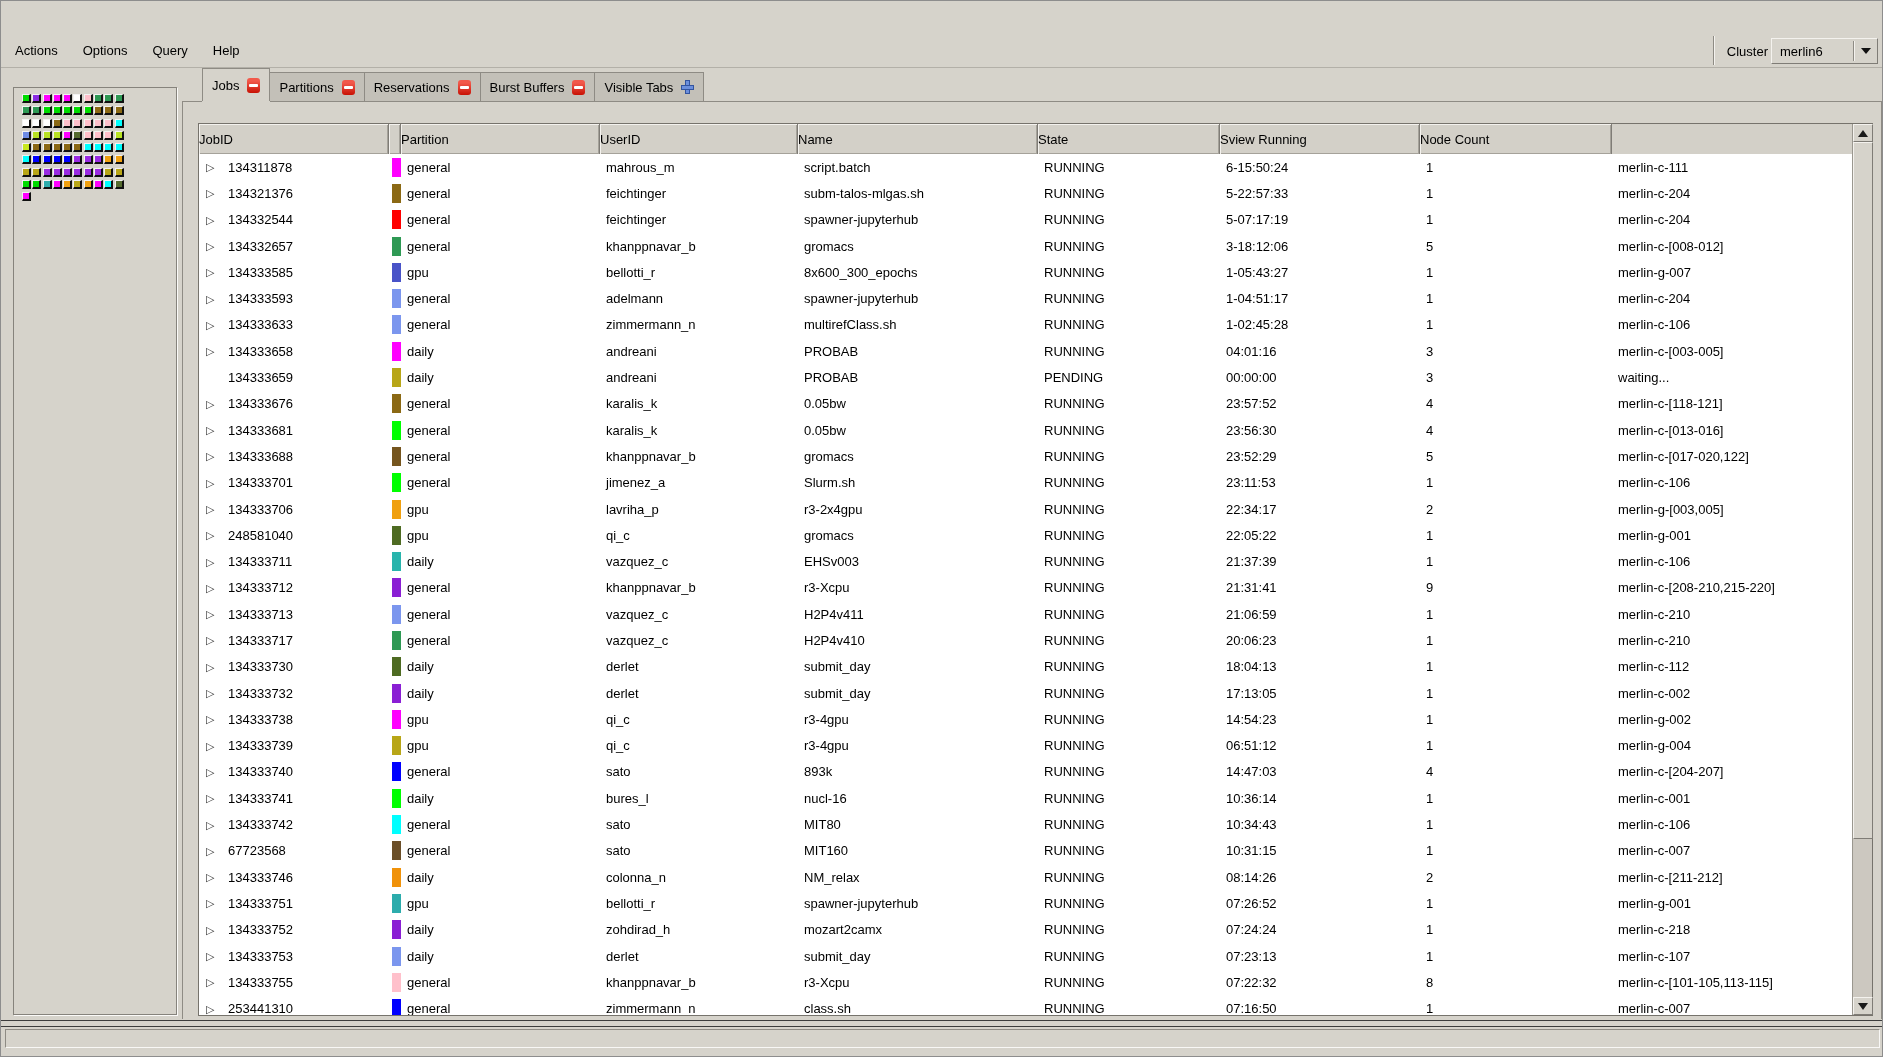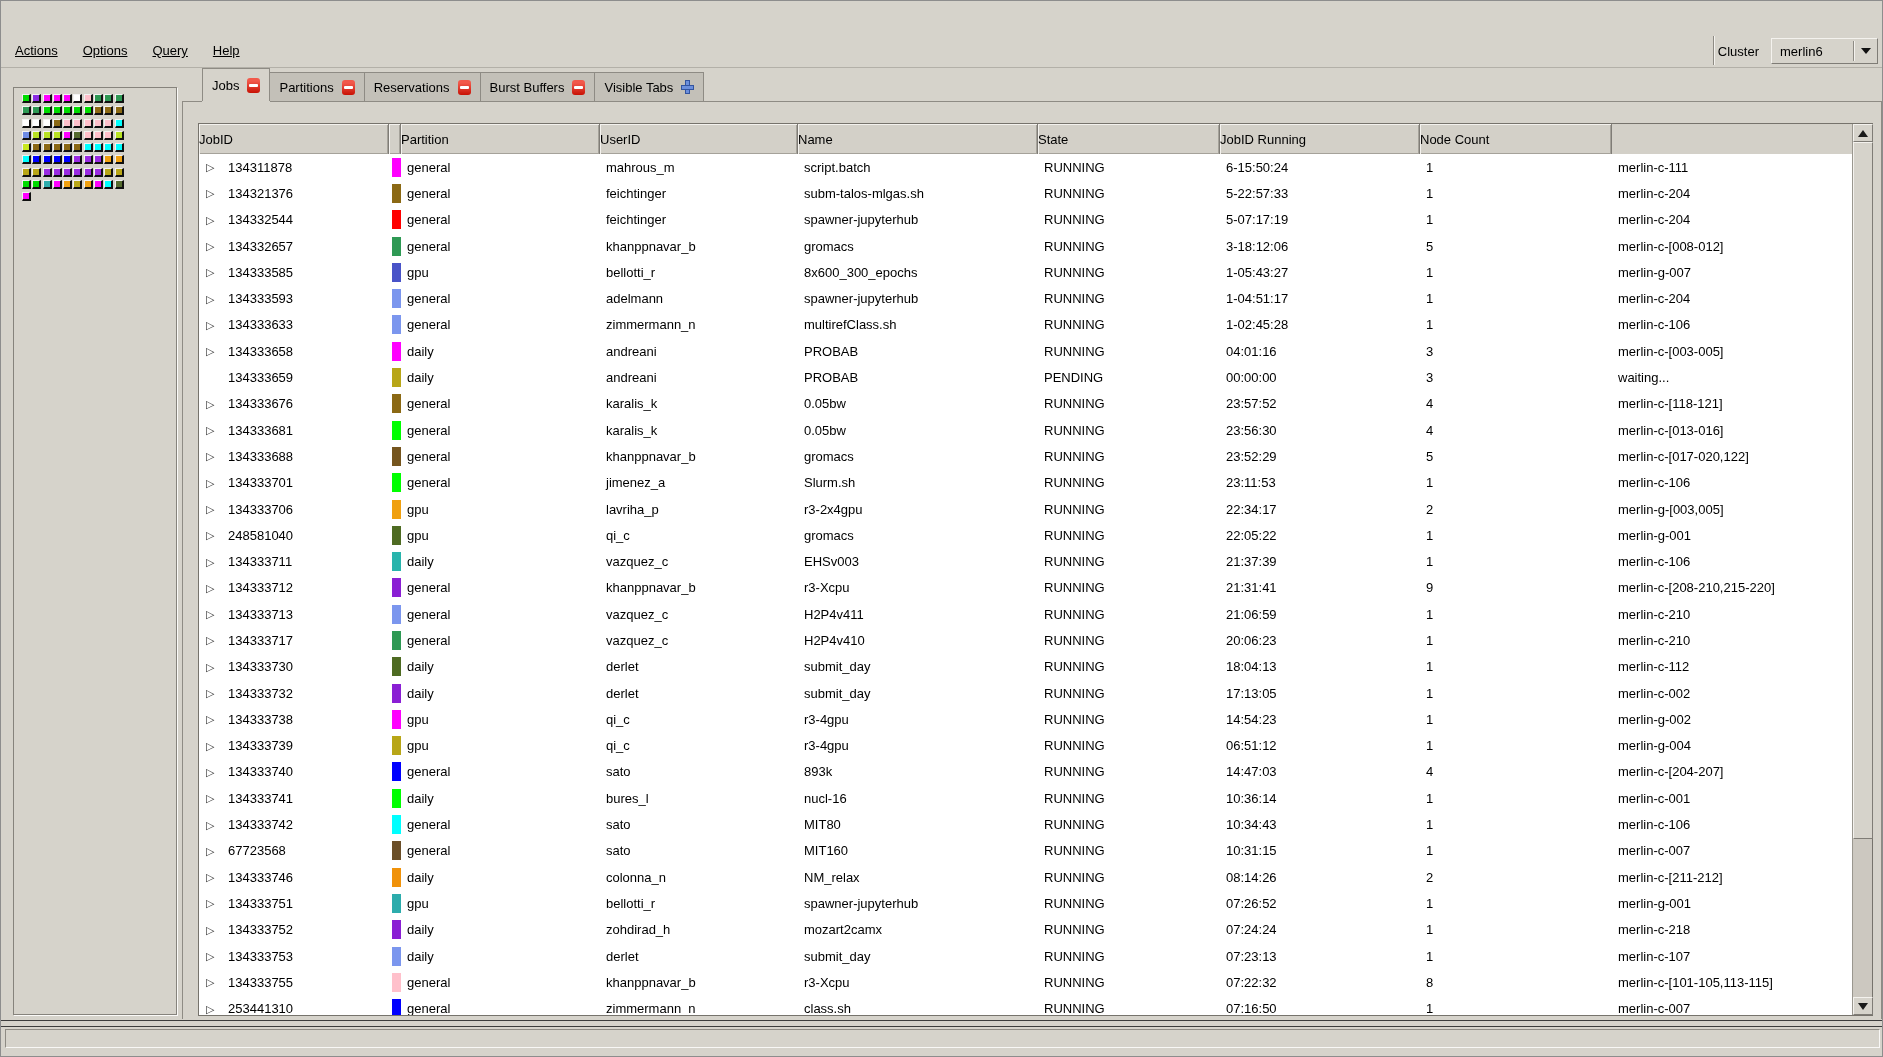--- a/index.html
+++ b/index.html
@@ -10,25 +10,25 @@
     border:1px solid #8d8d8d;overflow:hidden;
   }
   
   .titlebar{position:absolute;left:0;top:0;width:100%;height:33px;background:linear-gradient(180deg,#f4f3f2,#eceae8);border-bottom:1px solid #bdbab3;}
   .title-text{position:absolute;left:0;right:0;top:7px;text-align:center;color:#8e8e8e;font-weight:bold;}
   .winbtn{position:absolute;top:6px;width:22px;height:22px;display:flex;align-items:center;justify-content:center;color:#5f5f5f;cursor:default;}
   .winbtn.min{right:74px;}  .winbtn.max{right:40px;}  .winbtn.close{right:8px;font-size:15px;}
   .min-glyph{width:10px;height:2px;background:#5f5f5f;margin-top:8px;}
   .max-glyph{width:9px;height:9px;border:1.5px solid #5f5f5f;}
   
-  .menubar{position:absolute;left:0;top:33px;width:100%;height:34px;background:#d6d3cb;border-bottom:1px solid #b3b0a8;display:flex;align-items:center;text-decoration:underline;}
+  .menubar{position:absolute;left:0;top:33px;width:100%;height:34px;background:#d6d3cb;border-bottom:1px solid #b3b0a8;display:flex;align-items:center;}
   .menu-item{padding:4px 11px;margin-left:3px;}
   .menubar-bevel{position:absolute;left:1712px;top:2px;height:29px;width:2px;border-left:1px solid #8e8b84;border-right:1px solid #f4f2ee;}
   .cluster-area{position:absolute;right:4px;top:3px;height:28px;display:flex;align-items:center;}
-  .cluster-label{margin-right:12px;}
+  .cluster-label{margin-right:3px;}
   .cluster-combo{width:107px;height:26px;background:#d6d3cb;border:1px solid;border-color:#f4f2ee #7f7c76 #7f7c76 #f4f2ee;display:flex;align-items:center;}
   .cluster-combo .val{flex:1;padding-left:8px;}
   .combo-sep{width:0;height:20px;border-left:1px solid #8e8b84;border-right:1px solid #f4f2ee;}
   .combo-arrow{width:0;height:0;border-left:5px solid transparent;border-right:5px solid transparent;border-top:6px solid #111;margin:0 6px;}
   
   .left-panel{position:absolute;left:12px;top:86px;width:164px;height:928px;background:#d6d3cb;border:1px solid #86837c;box-shadow:1px 1px 0 #fbfaf8;}
   .node-grid{padding:6px 0 0 8px;display:block;width:132px;}
   .grid-row{display:flex;height:12.3px;}
   .grid-cell{width:9px;height:9px;margin-right:1.3px;border-top:1px solid #f3f3f3;border-left:1px solid #f3f3f3;border-right:2px solid #101010;border-bottom:2px solid #101010;}
   
@@ -224,21 +224,21 @@
 
   <div class="table-frame">
     <div class="table-inner">
       <div class="thead" id="thead">
           <div class="th col-0">JobID</div>
           <div class="th col-1"></div>
           <div class="th col-2">Partition</div>
           <div class="th col-3">UserID</div>
           <div class="th col-4">Name</div>
           <div class="th col-5">State</div>
-          <div class="th col-6">JobID Running</div>
+          <div class="th col-6">Sview Running</div>
           <div class="th col-7">Node Count</div>
         </div>
       <div class="tbody" id="tbody">
           <div class="tr">
             <div class="td col-0">
               <span class="expander">▷</span>
               <span>134311878</span>
             </div>
             <div class="td col-1">
               <span class="swatch" style="background: rgb(255, 0, 255);"></span>

